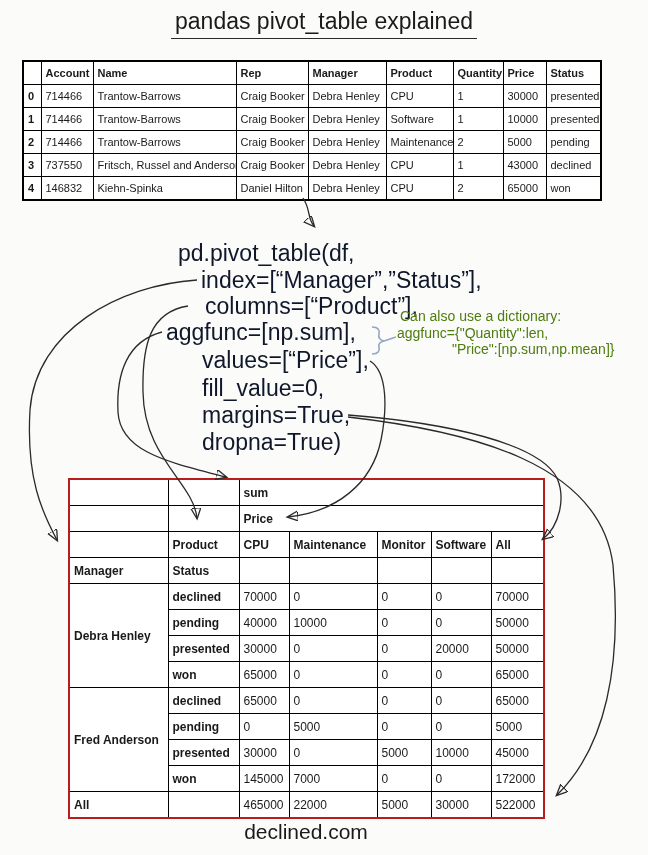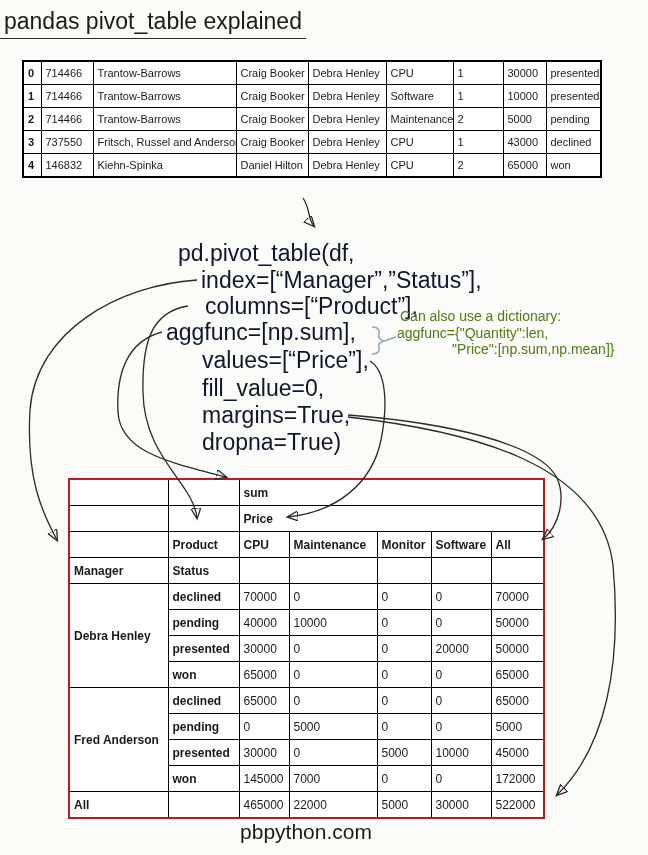--- a/index.html
+++ b/index.html
@@ -3,21 +3,21 @@
 <meta charset="utf-8">
 <style>
   html,body{margin:0;padding:0}
   body{
     width:648px;height:855px;position:relative;overflow:hidden;
     background:#fbfbfa;color:#1a1a1a;
     font-family:"Liberation Sans", sans-serif;
   }
   .abs{position:absolute}
   
-  #title{top:8px;left:0;width:648px;text-align:left;font-size:23px;letter-spacing:0}
+  #title{top:8px;left:0;width:648px;text-align:center;font-size:23px;letter-spacing:0}
   #title span{display:inline-block;border-bottom:1.5px solid #2a2a2a;padding:0 4px 3px 4px}
   
   table{border-collapse:collapse;table-layout:fixed;background:#fff}
   td,th{overflow:hidden;white-space:nowrap;vertical-align:middle}
   #src-table{left:22px;top:60px;width:578px;font-size:11px;border:2px solid #000}
   #src-table th,#src-table td{border:1px solid #000;padding:1px 4px;height:20px;text-align:left}
   #src-table th{font-weight:bold}
   .idx{font-weight:bold}
   #pivot-table{left:68px;top:478px;width:477px;font-size:12px;border:2px solid #b91c1c}
   #pivot-table td{border:1px solid #000;padding:1px 4px;height:23px;text-align:left}
@@ -45,20 +45,31 @@
       <col style="width:52px">
       <col style="width:143px">
       <col style="width:72px">
     <col style="width:78px">
       <col style="width:67px">
       <col style="width:50px">
       <col style="width:43px">
       <col style="width:55px">
   </colgroup>
   <tbody>
+      <tr>
+    <th></th>
+    <th>Account</th>
+    <th>Name</th>
+    <th>Rep</th>
+    <th>Manager</th>
+    <th>Product</th>
+    <th>Quantity</th>
+    <th>Price</th>
+    <th>Status</th>
+  </tr>
   <tr>
     <td class="idx">0</td>
     <td>714466</td>
     <td>Trantow-Barrows</td>
     <td>Craig Booker</td>
     <td>Debra Henley</td>
     <td>CPU</td>
     <td>1</td>
     <td>30000</td>
     <td>presented</td>
@@ -236,21 +247,21 @@
     <td></td>
     <td>465000</td>
     <td>22000</td>
     <td>5000</td>
     <td>30000</td>
     <td>522000</td>
   </tr>
 </tbody>
   </table>
 
-<div class="abs" id="footer">pbpython.com</div>
+<div class="abs" id="footer">declined.com</div>
 
 <svg id="arrows" viewBox="0 0 648 855" xmlns="http://www.w3.org/2000/svg">
   <defs>
     <marker id="ah" markerUnits="userSpaceOnUse" markerWidth="14" markerHeight="12" refX="10" refY="5" orient="auto">
       <path d="M0,0 L11,5 L0,10 z" fill="#1a1a1a" stroke="none"></path>
     </marker>
   </defs>
   <path d="M 303,198 C 311,210 307,218 314,226" marker-end="url(#ah)"></path>
   <path d="M 197,280 C 120,285 36,330 30,410 C 26,478 42,512 57,540" marker-end="url(#ah)"></path>
   <path d="M 188,306 C 150,312 142,345 143,392 C 144,458 193,482 197,518" marker-end="url(#ah)"></path>

